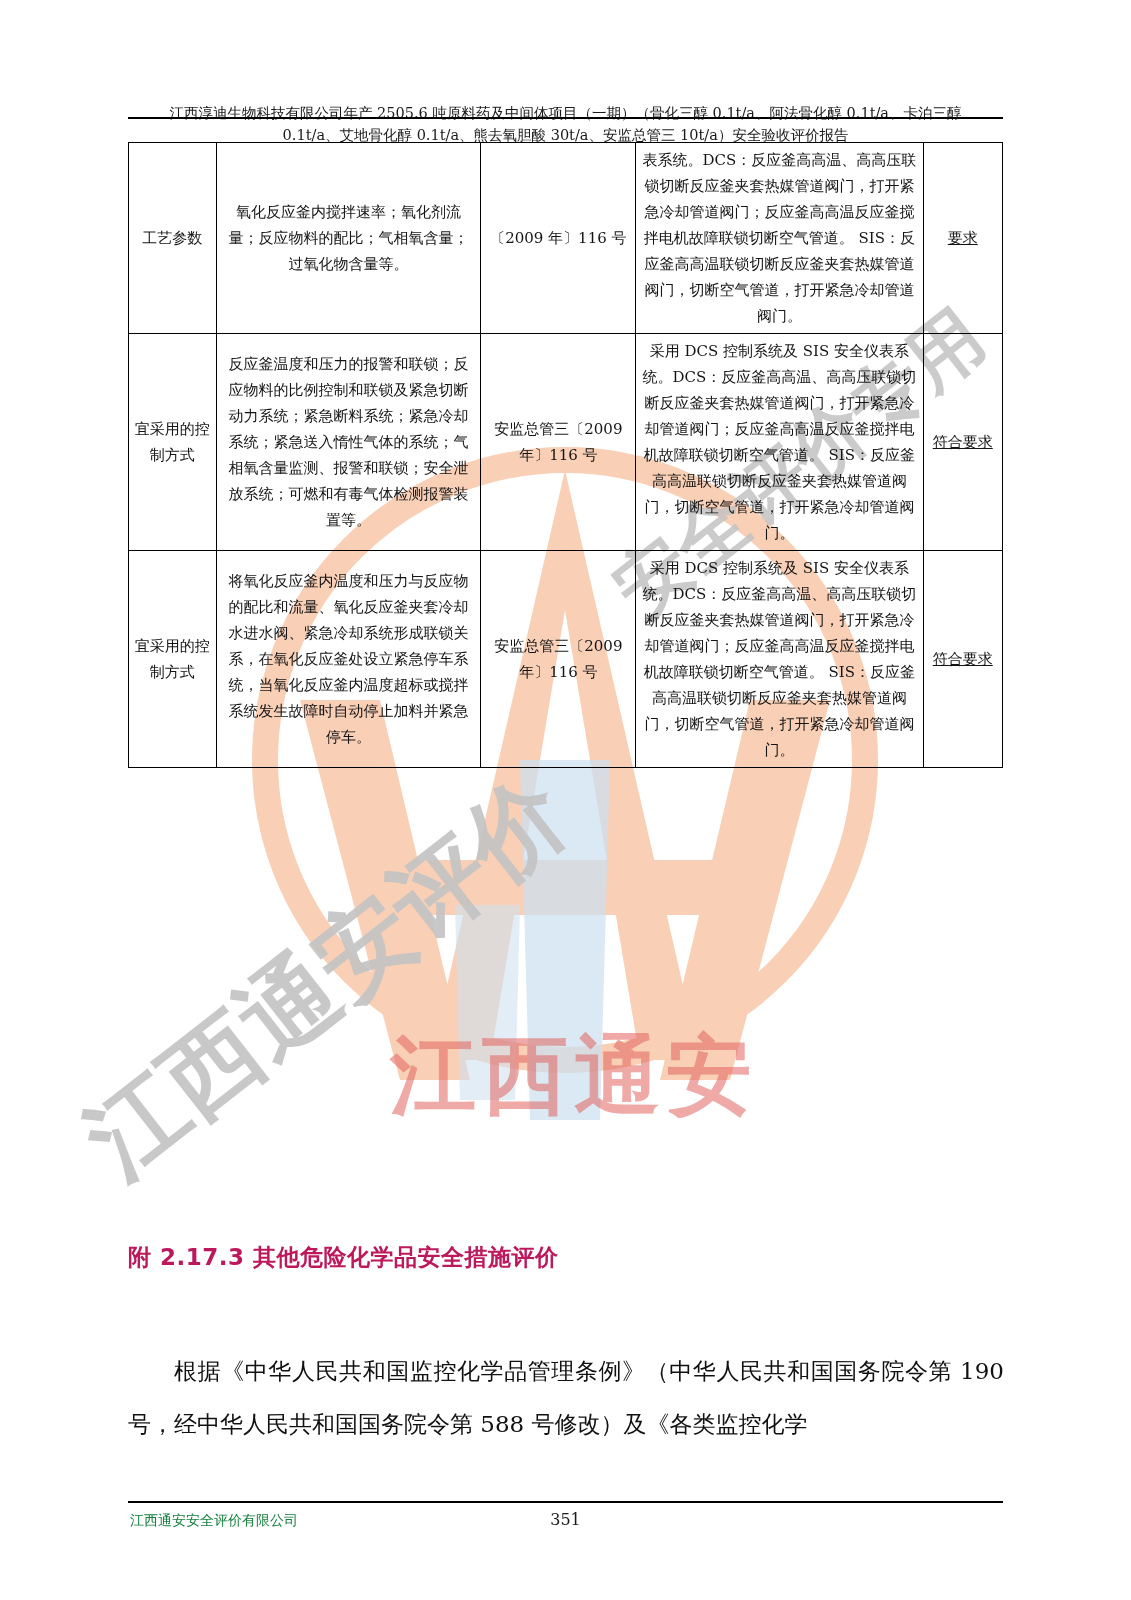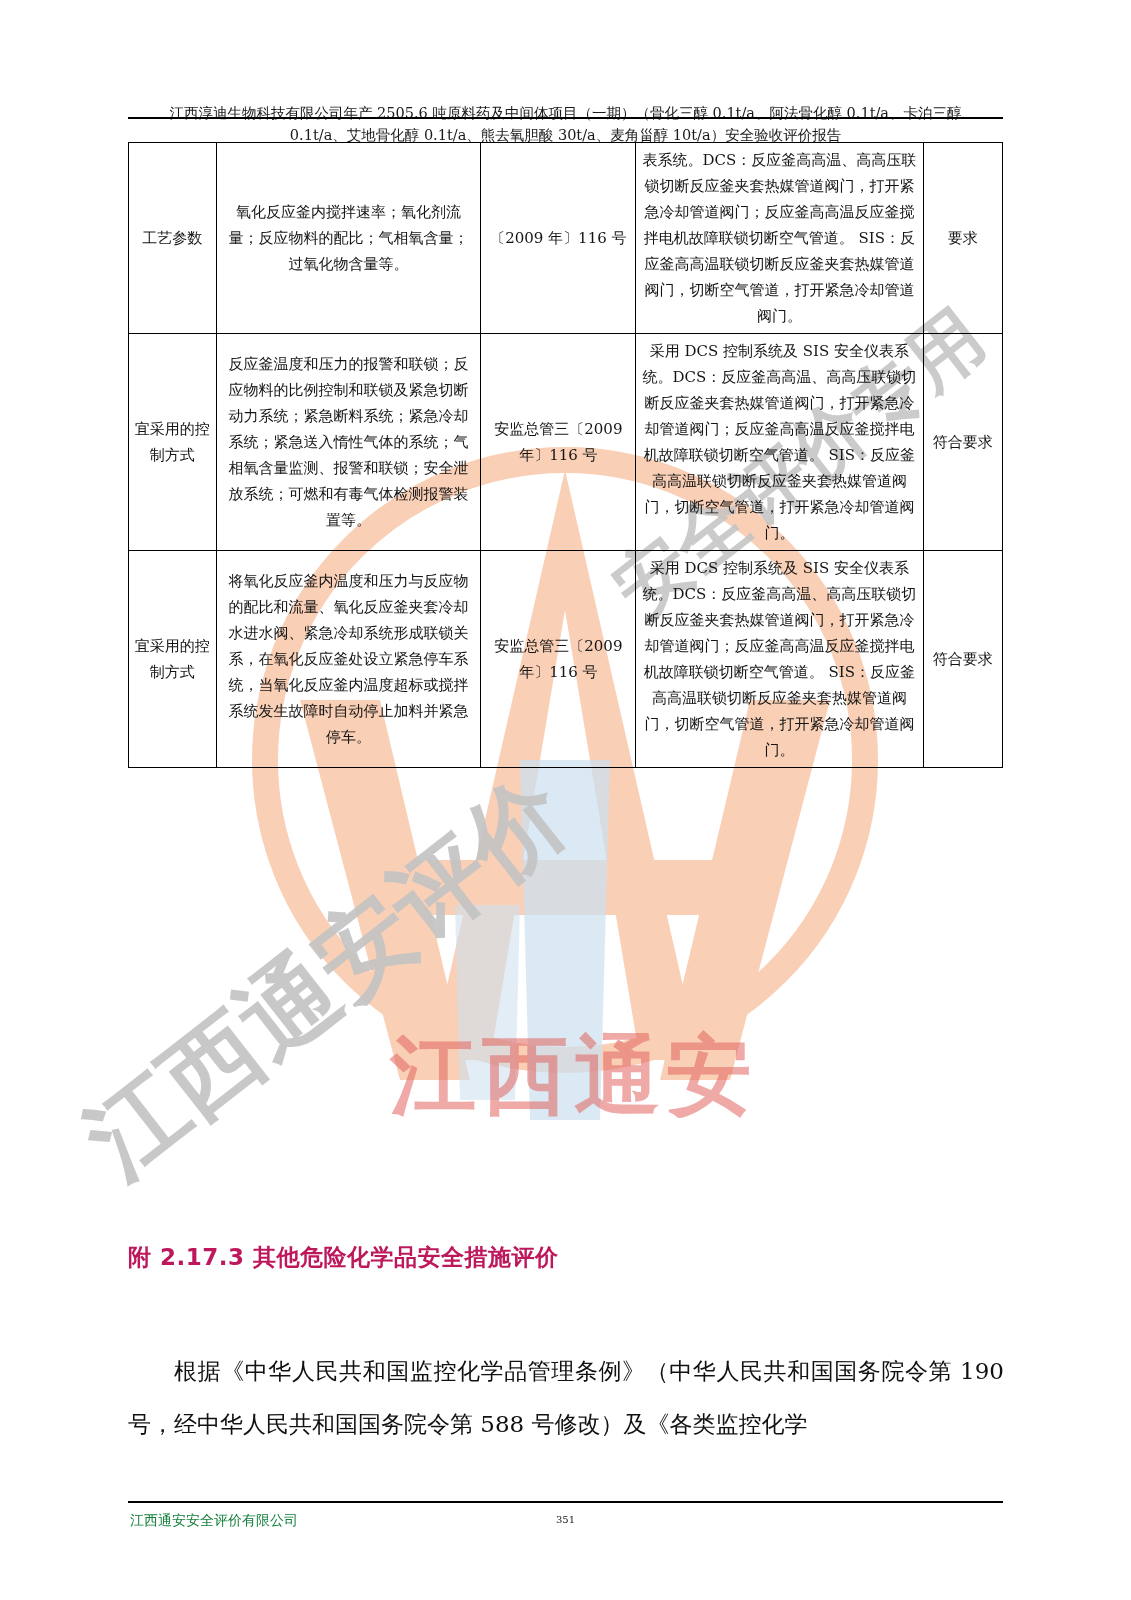--- a/index.html
+++ b/index.html
@@ -76,21 +76,21 @@
     line-height: 26px;
     vertical-align: middle;
     text-align: center;
     background: transparent;
     color: #141414;
   }
   .col-a { width: 86px; font-family: Liberation Serif, serif; }
   .col-b { width: 260px; }
   .col-c { width: 152px; }
   .col-d { width: 282px; }
-  .col-e { width: 78px; }
+  .col-e { width: 78px; text-decoration: underline; }
 
   .cell-just {
     text-align: justify;
     text-align-last: center;
   }
   .cell-top { vertical-align: top; }
   .sub { font-size: 14.6px; }
 
   
   .para {
@@ -136,21 +136,21 @@
     font-size: 14px;
     line-height: 20px;
     color: #15803d;
   }
   #footer-page {
     position: absolute;
     left: 128px;
     top: 1510px;
     width: 875px;
     text-align: center;
-    font-size: 10px;
+    font-size: 16px;
     line-height: 20px;
     color: #1a1a1a;
   }
 </style>
 </head>
 <body>
 
 <svg id="watermark" viewBox="0 0 1131 1600">
   <g opacity="0.85">
 
@@ -172,21 +172,21 @@
 
   <g>
     <text x="390" y="1105" font-family="'DejaVu Sans','Liberation Sans',sans-serif" font-size="86" font-weight="bold" fill="#e2645f" opacity="0.55" letter-spacing="6">江西通安</text>
   </g>
 </svg>
 
 <div id="page">
 
   <div id="header-block">
     <div class="header-line l1">江西淳迪生物科技有限公司年产 2505.6 吨原料药及中间体项目（一期）（骨化三醇 0.1t/a、阿法骨化醇 0.1t/a、卡泊三醇</div>
-    <div class="header-line">0.1t/a、艾地骨化醇 0.1t/a、熊去氧胆酸 30t/a、麦角甾醇 10t/a）安全验收评价报告</div>
+    <div class="header-line">0.1t/a、艾地骨化醇 0.1t/a、熊去氧胆酸 30t/a、安监总管三 10t/a）安全验收评价报告</div>
   </div>
   <div id="header-rule"></div>
 
   <table id="tbl">
     <colgroup>
       <col class="col-a">
         <col class="col-b">
         <col class="col-c">
         <col class="col-d">
         <col class="col-e">

